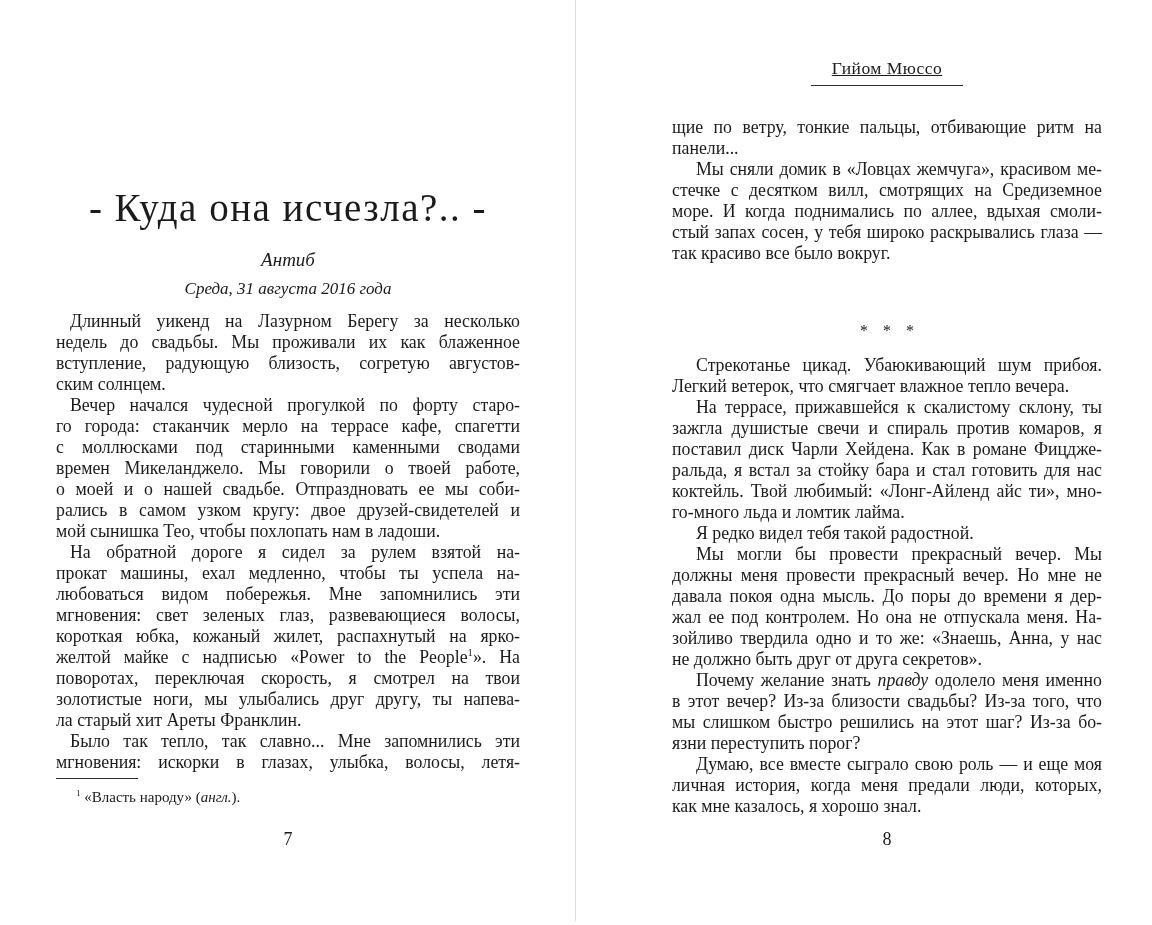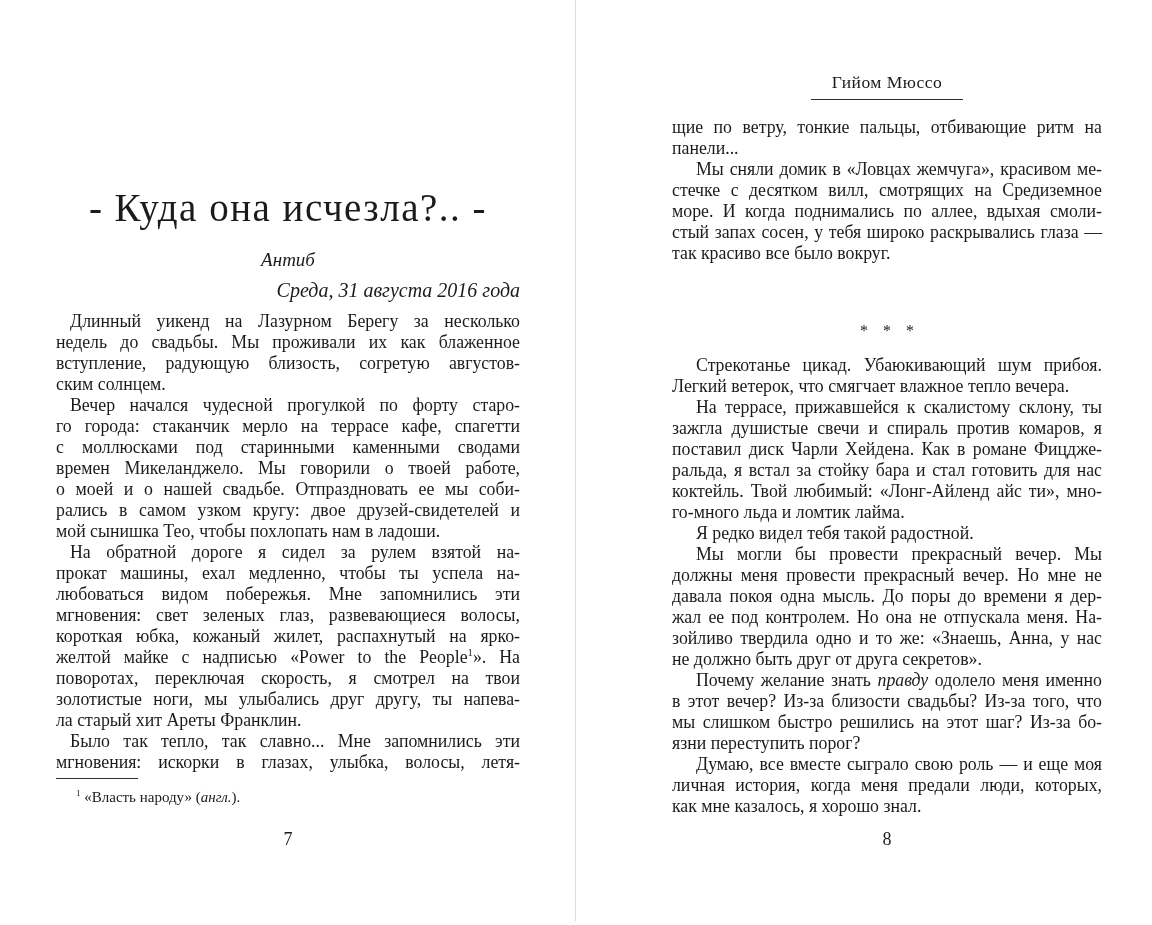--- a/index.html
+++ b/index.html
@@ -24,26 +24,26 @@
     position: absolute; top: 188px; left: 0; width: 100%;
     font-size: 39px; font-weight: normal; letter-spacing: 1.5px;
     text-align: center; margin: 0; line-height: 1.05; color: #1b1b1b;
   }
   .chapter-location {
     position: absolute; top: 249px; left: 0; width: 100%;
     font-style: italic; font-size: 19px; text-align: center;
   }
   .chapter-date {
     position: absolute; top: 279px; left: 0; width: 100%;
-    font-style: italic; font-size: 20px; text-align: right;
+    font-style: italic; font-size: 17px; text-align: center;
   }
 
   .running-head {
-    position: absolute; top: 72px; left: 0; width: 100%;
-    text-align: center; font-size: 17.5px; letter-spacing: 0.5px;
+    position: absolute; top: 58px; left: 0; width: 100%;
+    text-align: center; font-size: 17.5px; letter-spacing: 0.5px; text-decoration: underline;
   }
   .running-head-rule {
     width: 152px; height: 1px; background: #2e2e2e;
     margin: 6px auto 0 auto;
   }
 
   .body-block { position: absolute; left: 0; width: 100%; font-size: 17.8px; line-height: 21px; }
   .body-left   { top: 311px; }
   .body-right-1{ top: 117px; }
   .body-right-2{ top: 355px; }

